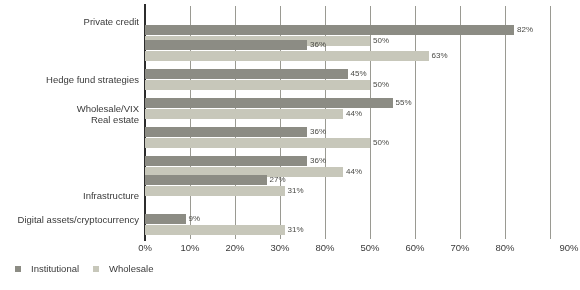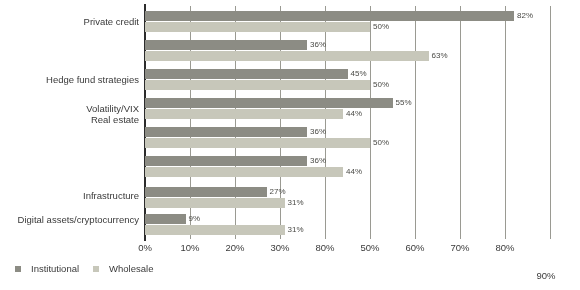--- a/index.html
+++ b/index.html
@@ -148,40 +148,40 @@
 </head>
 <body>
 
 <div id="chart-root">
 
   <div class="axis-line"></div>
 
   <div class="cat-labels">
       <div class="cat-label" style="top: 10px;">Private credit</div>
       <div class="cat-label" style="top: 68px;">Hedge fund strategies</div>
-      <div class="cat-label" style="top: 97px;">Volatility/VIX</div>
+      <div class="cat-label" style="top: 97px;">Wholesale/VIX</div>
       <div class="cat-label" style="top: 108px; padding-left: 11px;">Real estate</div>
       <div class="cat-label" style="top: 184px;">Infrastructure</div>
       <div class="cat-label" style="top: 208px;">Digital assets/cryptocurrency</div>
     </div>
 
   <div class="plot-area">
     <div class="gridlines">
         <div class="gridline" style="left: 45px; background: rgb(154, 154, 146);"></div>
         <div class="gridline" style="left: 90px; background: rgb(154, 154, 146);"></div>
         <div class="gridline" style="left: 135px; background: rgb(154, 154, 146);"></div>
         <div class="gridline" style="left: 180px; background: rgb(154, 154, 146);"></div>
         <div class="gridline" style="left: 225px; background: rgb(154, 154, 146);"></div>
         <div class="gridline" style="left: 270px; background: rgb(154, 154, 146);"></div>
         <div class="gridline" style="left: 315px; background: rgb(154, 154, 146);"></div>
         <div class="gridline" style="left: 360px; background: rgb(154, 154, 146);"></div>
         <div class="gridline" style="left: 405px; background: rgb(154, 154, 146);"></div>
       </div>
     <div class="rows">
-        <div class="cat-row" style="top: 5px; text-decoration: underline;">
+        <div class="cat-row" style="top: 19px; text-decoration: underline;">
           <div class="bar institutional" style="width: 369px; background: rgb(140, 140, 132);"></div>
           <div class="bar-label institutional" style="left: 369px;">82%</div>
           <div class="bar wholesale" style="width: 225px; background: rgb(199, 199, 186);"></div>
           <div class="bar-label wholesale" style="left: 225px;">50%</div>
         </div>
         <div class="cat-row" style="top: 34px;">
           <div class="bar institutional" style="width: 162px; background: rgb(140, 140, 132);"></div>
           <div class="bar-label institutional" style="left: 162px;">36%</div>
           <div class="bar wholesale" style="width: 283.5px; background: rgb(199, 199, 186);"></div>
           <div class="bar-label wholesale" style="left: 283.5px;">63%</div>
@@ -203,21 +203,21 @@
           <div class="bar-label institutional" style="left: 162px;">36%</div>
           <div class="bar wholesale" style="width: 225px; background: rgb(199, 199, 186);"></div>
           <div class="bar-label wholesale" style="left: 225px;">50%</div>
         </div>
         <div class="cat-row" style="top: 150px;">
           <div class="bar institutional" style="width: 162px; background: rgb(140, 140, 132);"></div>
           <div class="bar-label institutional" style="left: 162px;">36%</div>
           <div class="bar wholesale" style="width: 198px; background: rgb(199, 199, 186);"></div>
           <div class="bar-label wholesale" style="left: 198px;">44%</div>
         </div>
-        <div class="cat-row" style="top: 181px; padding-left: 8px;">
+        <div class="cat-row" style="top: 169px; padding-left: 8px;">
           <div class="bar institutional" style="width: 121.5px; background: rgb(140, 140, 132);"></div>
           <div class="bar-label institutional" style="left: 121.5px;">27%</div>
           <div class="bar wholesale" style="width: 139.5px; background: rgb(199, 199, 186);"></div>
           <div class="bar-label wholesale" style="left: 139.5px;">31%</div>
         </div>
         <div class="cat-row" style="top: 208px;">
           <div class="bar institutional" style="width: 40.5px; background: rgb(140, 140, 132);"></div>
           <div class="bar-label institutional" style="left: 40.5px;">9%</div>
           <div class="bar wholesale" style="width: 139.5px; background: rgb(199, 199, 186);"></div>
           <div class="bar-label wholesale" style="left: 139.5px;">31%</div>
@@ -228,21 +228,21 @@
   <div class="x-axis">
       <div class="x-tick" style="left: 0px;">0%</div>
       <div class="x-tick" style="left: 45px;">10%</div>
       <div class="x-tick" style="left: 90px;">20%</div>
       <div class="x-tick" style="left: 135px;">30%</div>
       <div class="x-tick" style="left: 180px;">80%</div>
       <div class="x-tick" style="left: 225px;">50%</div>
       <div class="x-tick" style="left: 270px;">60%</div>
       <div class="x-tick" style="left: 315px;">70%</div>
       <div class="x-tick" style="left: 360px;">80%</div>
-      <div class="x-tick" style="left: 401px; margin-top: 28px;">90%</div>
+      <div class="x-tick" style="left: 424px;">90%</div>
     </div>
 
   <div class="legend">
       <div class="legend-item">
         <span class="legend-swatch" style="background: rgb(140, 140, 132);"></span>
         <span class="legend-text">Institutional</span>
       </div>
       <div class="legend-item">
         <span class="legend-swatch" style="background: rgb(199, 199, 186);"></span>
         <span class="legend-text">Wholesale</span>

